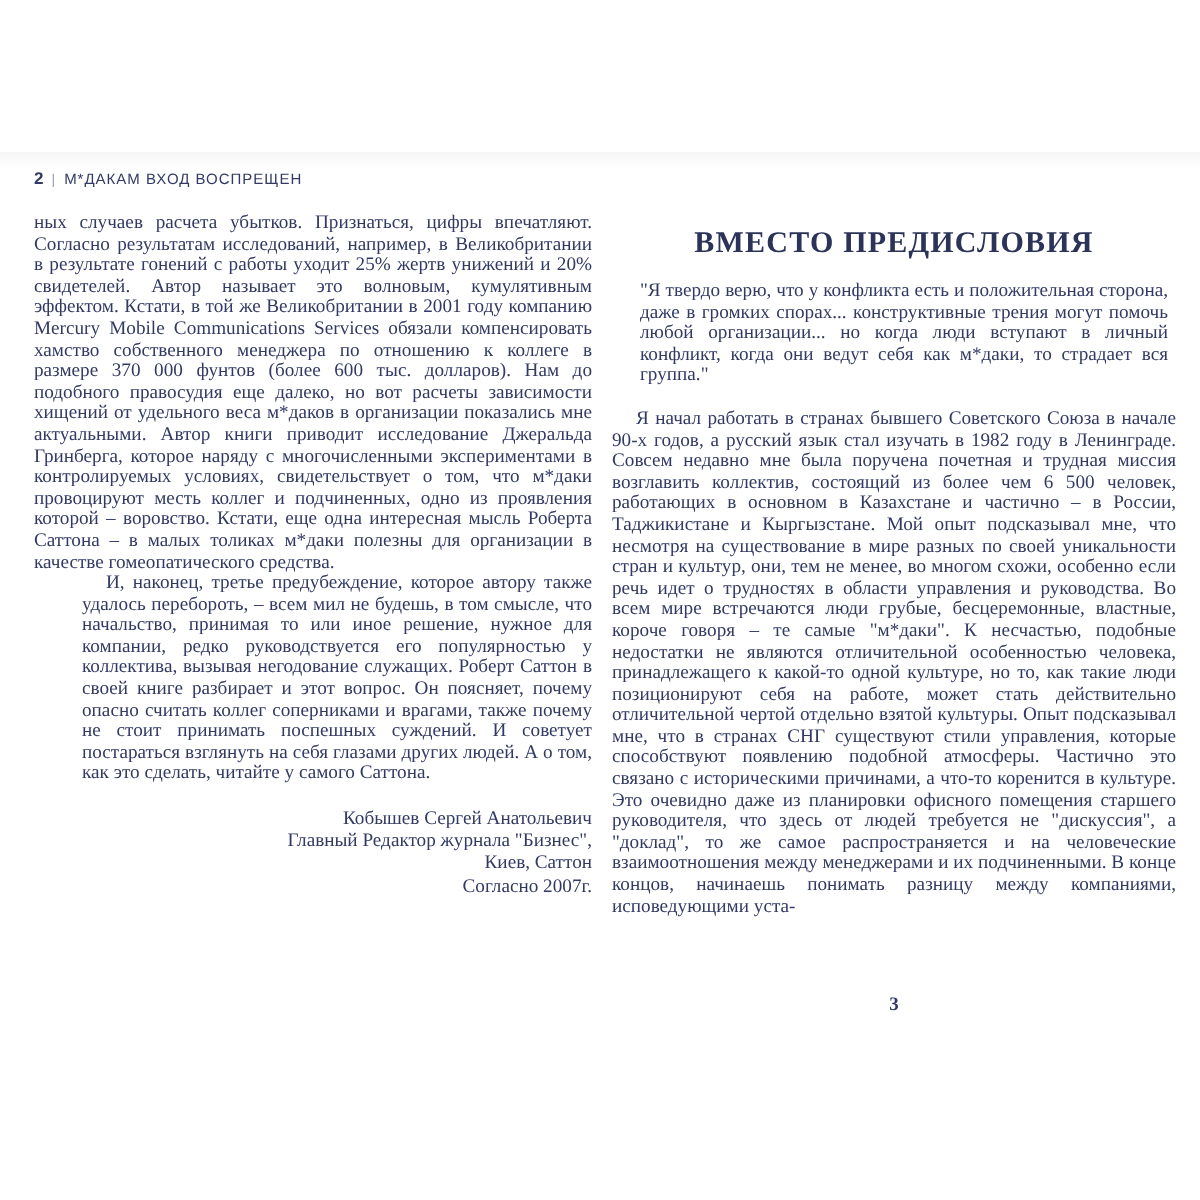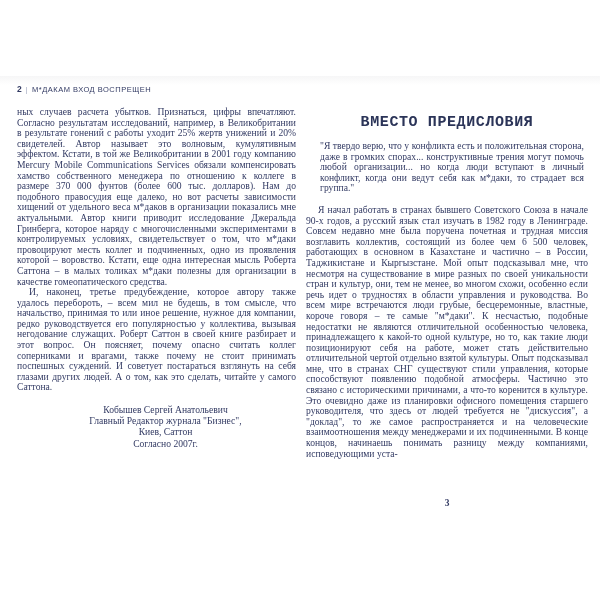--- a/index.html
+++ b/index.html
@@ -20,30 +20,30 @@
   .runhead{
     font-family:"Liberation Sans", sans-serif;
     font-size:7.5px;letter-spacing:0.5px;
     margin-bottom:13px;white-space:nowrap;
   }
   .runhead .num{font-weight:bold;font-size:8.5px;letter-spacing:0;}
   .runhead .sep{color:#9aa0ba;margin:0 4px;font-size:7px;position:relative;top:-0.5px;}
 
   .body-text{font-size:9.6px;line-height:10.6px;text-align:justify;}
   p{margin:0;}
-  p.indent{text-indent:12px;}
+  p.indent{text-indent:12px;margin-left:24px;}
   .it{}
 
-  .sig{margin-top:11px;margin-left:18px;font-size:9.6px;line-height:11.2px;text-align:center;}
+  .sig{margin-top:11px;margin-left:18px;font-size:9.6px;line-height:11.2px;text-align:right;}
 
   .chapter-title{
     margin:30px 0 10px 0;
     font-size:15px;font-weight:bold;text-align:center;
     letter-spacing:0.6px;color:#2b3458;
-    font-family:Liberation Mono, monospace;
+    font-family:Liberation Serif, serif;
   }
   .initial{font-weight:bold;font-size:13px;line-height:1;}
   p.quote{margin:10px 4px 11px 14px;}
   p.body-after-quote{text-indent:12px;}
   .pagenum{
     position:absolute;top:414px;left:0;right:0;
     text-align:center;font-weight:bold;font-size:9.5px;
   }
 </style>
 </head>

